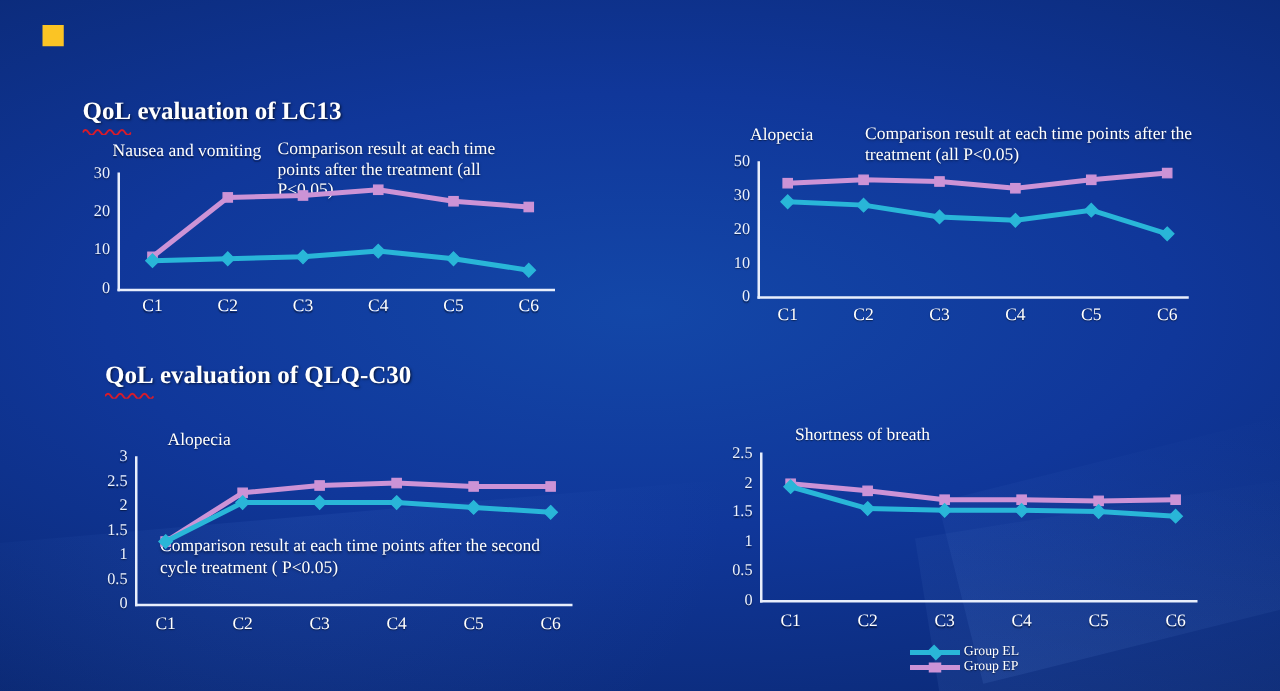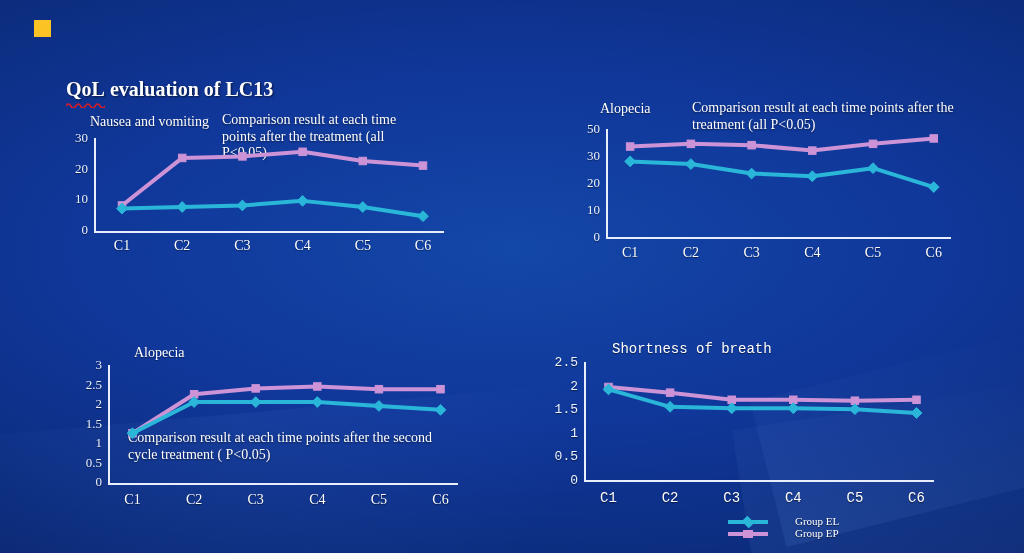--- a/index.html
+++ b/index.html
@@ -73,21 +73,21 @@
   }
   svg.lines{position:absolute;left:0;top:0;overflow:visible;}
 
   
   #legend{position:absolute;left:728px;top:515px;}
   .leg-row{display:flex;align-items:center;gap:3px;height:12px;}
   .leg-swatch{position:relative;width:40px;height:11px;flex:0 0 auto;}
   .leg-swatch i{position:absolute;left:0;top:4px;width:40px;height:4px;display:block;}
   .leg-swatch b{position:absolute;left:15px;top:2px;width:10px;height:8px;display:block;}
   .leg-text{font-size:11px;color:#ffffff;white-space:nowrap;
-            text-shadow:0 1px 1px rgba(0,0,0,.5);margin-left:24px;}
+            text-shadow:0 1px 1px rgba(0,0,0,.5);}
 </style>
 </head>
 <body>
 
 <div id="slide">
 
   <div class="swoosh sw1"></div>
   <div class="swoosh sw2"></div>
   <div class="swoosh sw3"></div>
 
@@ -97,20 +97,28 @@
 
   <div class="section-head" style="left:66px;top:78px;">
     <span class="sh-qol">
       <span>QoL</span>
       <svg class="squiggle" viewBox="0 0 40 7" preserveAspectRatio="none">
         <path d="M0 5 Q2.5 1 5 5 T10 5 T15 5 T20 5 T25 5 T30 5 T35 5 T40 5" fill="none" stroke="#d81b2a" stroke-width="1.6"></path>
       </svg>
     </span><span> evaluation of  LC13</span>
   </div>
 
+  <div class="section-head" style="left:84px;top:289px;">
+    <span class="sh-qol">
+      <span>QoL</span>
+      <svg class="squiggle" viewBox="0 0 40 7" preserveAspectRatio="none">
+        <path d="M0 5 Q2.5 1 5 5 T10 5 T15 5 T20 5 T25 5 T30 5 T35 5 T40 5" fill="none" stroke="#d81b2a" stroke-width="1.6"></path>
+      </svg>
+    </span><span> evaluation of QLQ-C30</span>
+  </div>
 
   <div class="chart" id="chart-nausea" style="left:58px;top:108px;width:400px;height:150px;">
     <div class="series-label" style="left:32px;top:6px;">Nausea and vomiting</div>
     <div class="note" style="left:164px;top:4px;width:200px;">Comparison result at each time points after the treatment (all P&lt;0.05)</div>
     <div class="plot" id="plot-nausea" style="left:36px;top:30px;width:350px;height:92px;">
       <div class="axis-line ax-y" style="left:0;top:0;height:95px;"></div>
       <div class="axis-line ax-x" style="left:0;top:93px;width:350px;"></div>
     <div class="axis-num" style="right: 356px; top: 92px;">0</div>
         <div class="axis-num" style="right: 356px; top: 61.3333px;">10</div>
         <div class="axis-num" style="right: 356px; top: 30.6667px;">20</div>
@@ -219,21 +227,21 @@
             <polygon points="86.1,31.650000000000013 91.5,37.05000000000001 86.1,42.45000000000001 80.69999999999999,37.05000000000001" fill="#29b6d8" stroke="#29b6d8" stroke-width="1"></polygon>
             <polygon points="147.7,31.650000000000013 153.1,37.05000000000001 147.7,42.45000000000001 142.29999999999998,37.05000000000001" fill="#29b6d8" stroke="#29b6d8" stroke-width="1"></polygon>
             <polygon points="209.29999999999995,31.650000000000013 214.69999999999996,37.05000000000001 209.29999999999995,42.45000000000001 203.89999999999995,37.05000000000001" fill="#29b6d8" stroke="#29b6d8" stroke-width="1"></polygon>
             <polygon points="270.90000000000003,35.550000000000004 276.3,40.95 270.90000000000003,46.35 265.50000000000006,40.95" fill="#29b6d8" stroke="#29b6d8" stroke-width="1"></polygon>
             <polygon points="332.5,39.449999999999996 337.9,44.849999999999994 332.5,50.24999999999999 327.1,44.849999999999994" fill="#29b6d8" stroke="#29b6d8" stroke-width="1"></polygon>
           </g>
         </svg>
       </div>
   </div>
 
-  <div class="chart" id="chart-shortness" style="left:544px;top:338px;width:430px;height:170px;font-family:Liberation Mono, monospace;">
+  <div class="chart" id="chart-shortness" style="left:568px;top:338px;width:430px;height:170px;">
     <div class="series-label" style="left:68px;top:3px;">Shortness of breath</div>
     <div class="plot" id="plot-shortness" style="left:40px;top:24px;width:350px;height:118px;">
       <div class="axis-line ax-y" style="left:0;top:0;height:120px;"></div>
       <div class="axis-line ax-x" style="left:0;top:118px;width:350px;"></div>
     <div class="axis-num" style="right: 356px; top: 118px;">0</div>
         <div class="axis-num" style="right: 356px; top: 94.4px;">0.5</div>
         <div class="axis-num" style="right: 356px; top: 70.8px;">1</div>
         <div class="axis-num" style="right: 356px; top: 47.2px;">1.5</div>
         <div class="axis-num" style="right: 356px; top: 23.6px;">2</div>
         <div class="axis-num" style="right: 356px; top: 0px;">2.5</div>

